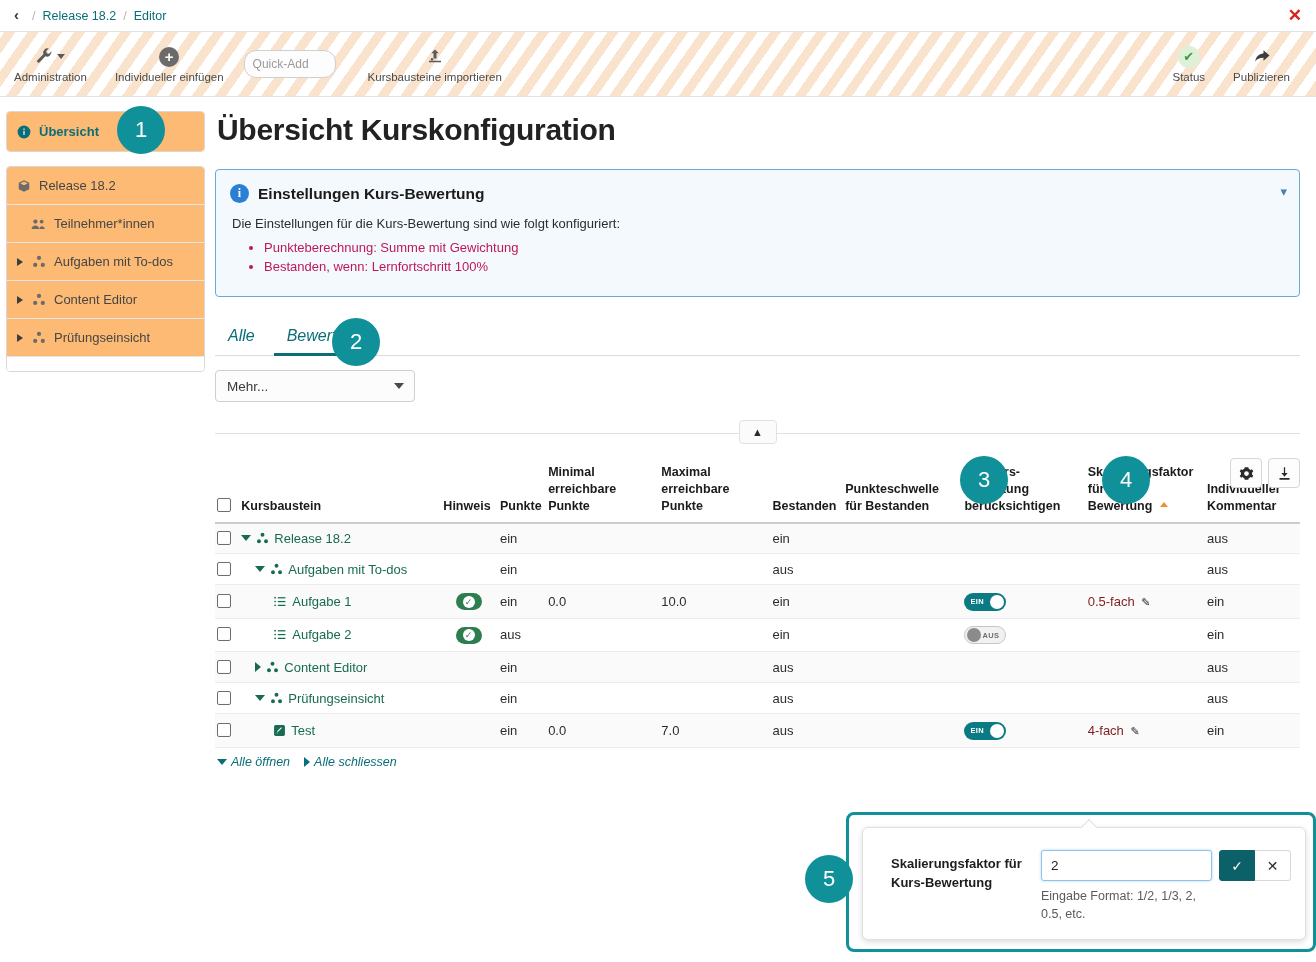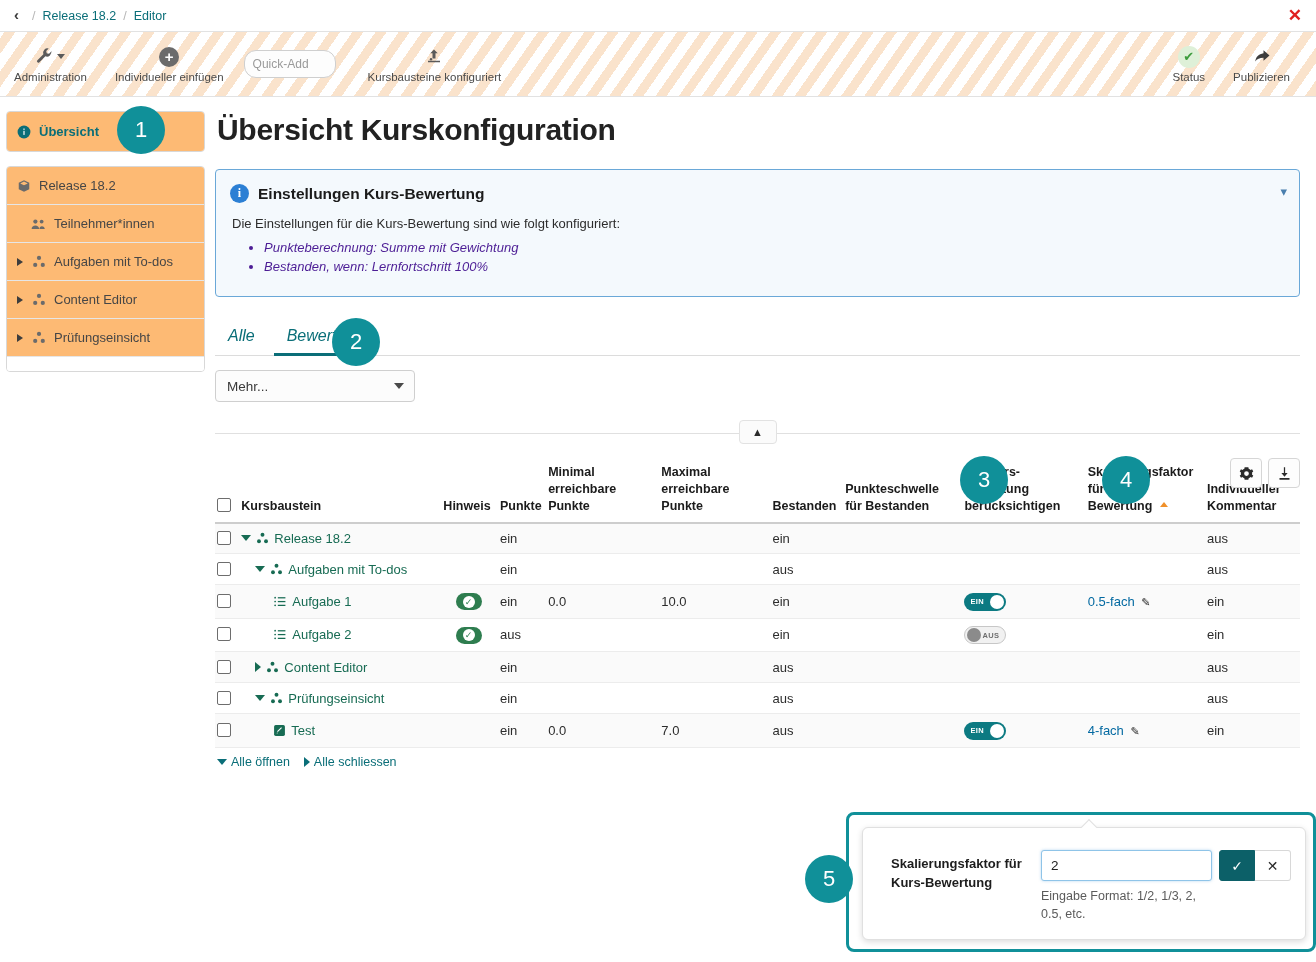--- a/index.html
+++ b/index.html
@@ -109,21 +109,21 @@
     padding: 14px 16px 18px 14px; position: relative; margin-bottom: 26px;
   }
   .info-head { display: flex; align-items: center; gap: 9px; margin-bottom: 13px; }
   .info-i {
     width: 19px; height: 19px; border-radius: 50%; background: #2b7fd4; color: #fff;
     font-size: 12px; font-weight: bold; line-height: 19px; text-align: center;
     font-family: "Liberation Serif", serif; flex: none;
   }
   .info-title { font-size: 15.5px; font-weight: bold; color: #1b1b1b; }
   .info-text { font-size: 13px; color: #2c2c2c; margin-left: 2px; }
-  .info-list { margin: 9px 0 0 34px; font-size: 13px; color: #4c1d95; font-style: italic; }
+  .info-list { margin: 9px 0 0 34px; font-size: 13px; color: #be185d; }
   .info-list li { margin-bottom: 4px; list-style: disc; }
   .info-collapse {
     position: absolute; right: 12px; top: 14px; color: #4a7fae;
     font-size: 13px; cursor: pointer;
   }
 
   
   .tabs { display: flex; gap: 6px; border-bottom: 1px solid #dcdcdc; margin-bottom: 14px; }
   .tab {
     padding: 4px 13px 8px; font-size: 16px; color: #0a6e78; cursor: pointer;
@@ -212,28 +212,28 @@
   .toggle {
     display: inline-flex; align-items: center; width: 42px; height: 18px;
     border-radius: 10px; cursor: pointer; font-size: 7.5px; font-weight: bold;
     letter-spacing: .4px; position: relative;
   }
   .toggle.on { background: #0c7a82; color: #fff; justify-content: flex-start; padding-left: 6px; }
   .toggle.off { background: #f1f1f1; border: 1px solid #c7c7c7; color: #6e6e6e; justify-content: flex-end; padding-right: 6px; }
   .toggle .knob { position: absolute; width: 14px; height: 14px; border-radius: 50%; }
   .toggle.on .knob { background: #fff; right: 2px; }
   .toggle.off .knob { background: #8b8b8b; left: 2px; }
-  .scale-link { color: #0369a1; cursor: pointer; text-decoration: none; }
+  .scale-link { color: #7f1d1d; cursor: pointer; text-decoration: none; }
   .pencil { font-size: 11px; margin-left: 3px; }
   .sort-arrow {
     display: inline-block; width: 0; height: 0; border-left: 4px solid transparent;
     border-right: 4px solid transparent; border-bottom: 5px solid #f0902a;
     margin-left: 4px; vertical-align: 3px;
   }
-  .tbl-footer { margin: 7px 0 0 2px; font-size: 12.5px; display: flex; gap: 14px; }
+  .tbl-footer { margin: 7px 0 0 2px; font-size: 12.5px; display: flex; gap: 14px; font-style: italic; }
   .foot-link { color: #0a6e78; cursor: pointer; display: inline-flex; align-items: center; gap: 4px; }
   .foot-tri-d { width: 0; height: 0; border-left: 5px solid transparent; border-right: 5px solid transparent; border-top: 6px solid #0a6e78; }
   .foot-tri-r { width: 0; height: 0; border-top: 5px solid transparent; border-bottom: 5px solid transparent; border-left: 6px solid #0a6e78; }
 
   
   .badge {
     position: absolute; width: 48px; height: 48px; border-radius: 50%;
     background: #109099; color: #fff; font-size: 22px; display: flex;
     align-items: center; justify-content: center; z-index: 40;
     font-family: "Liberation Sans", sans-serif;
@@ -310,21 +310,21 @@
       <span class="tb-label">Individueller einfügen</span>
     </div>
     <input class="quick-add" placeholder="Quick-Add" style="">
     <div class="tb-item">
       <span class="tb-icon">
         <svg width="18" height="18" viewBox="0 0 24 24" fill="#5a5a5a">
             <path d="M12 2l5 5h-3v7h-4V7H7l5-5zM4 17h16v2H4z"></path>
             <circle cx="8" cy="15" r="1.6"></circle>
           </svg>
       </span>
-      <span class="tb-label">Kursbausteine konfiguriert</span>
+      <span class="tb-label">Kursbausteine importieren</span>
     </div>
     <div class="tb-right">
       <div class="tb-item">
         <span class="tb-icon">
             <span class="status-circle">✔</span>
           </span>
         <span class="tb-label">Status</span>
       </div>
       <div class="tb-item">
         <span class="tb-icon">

